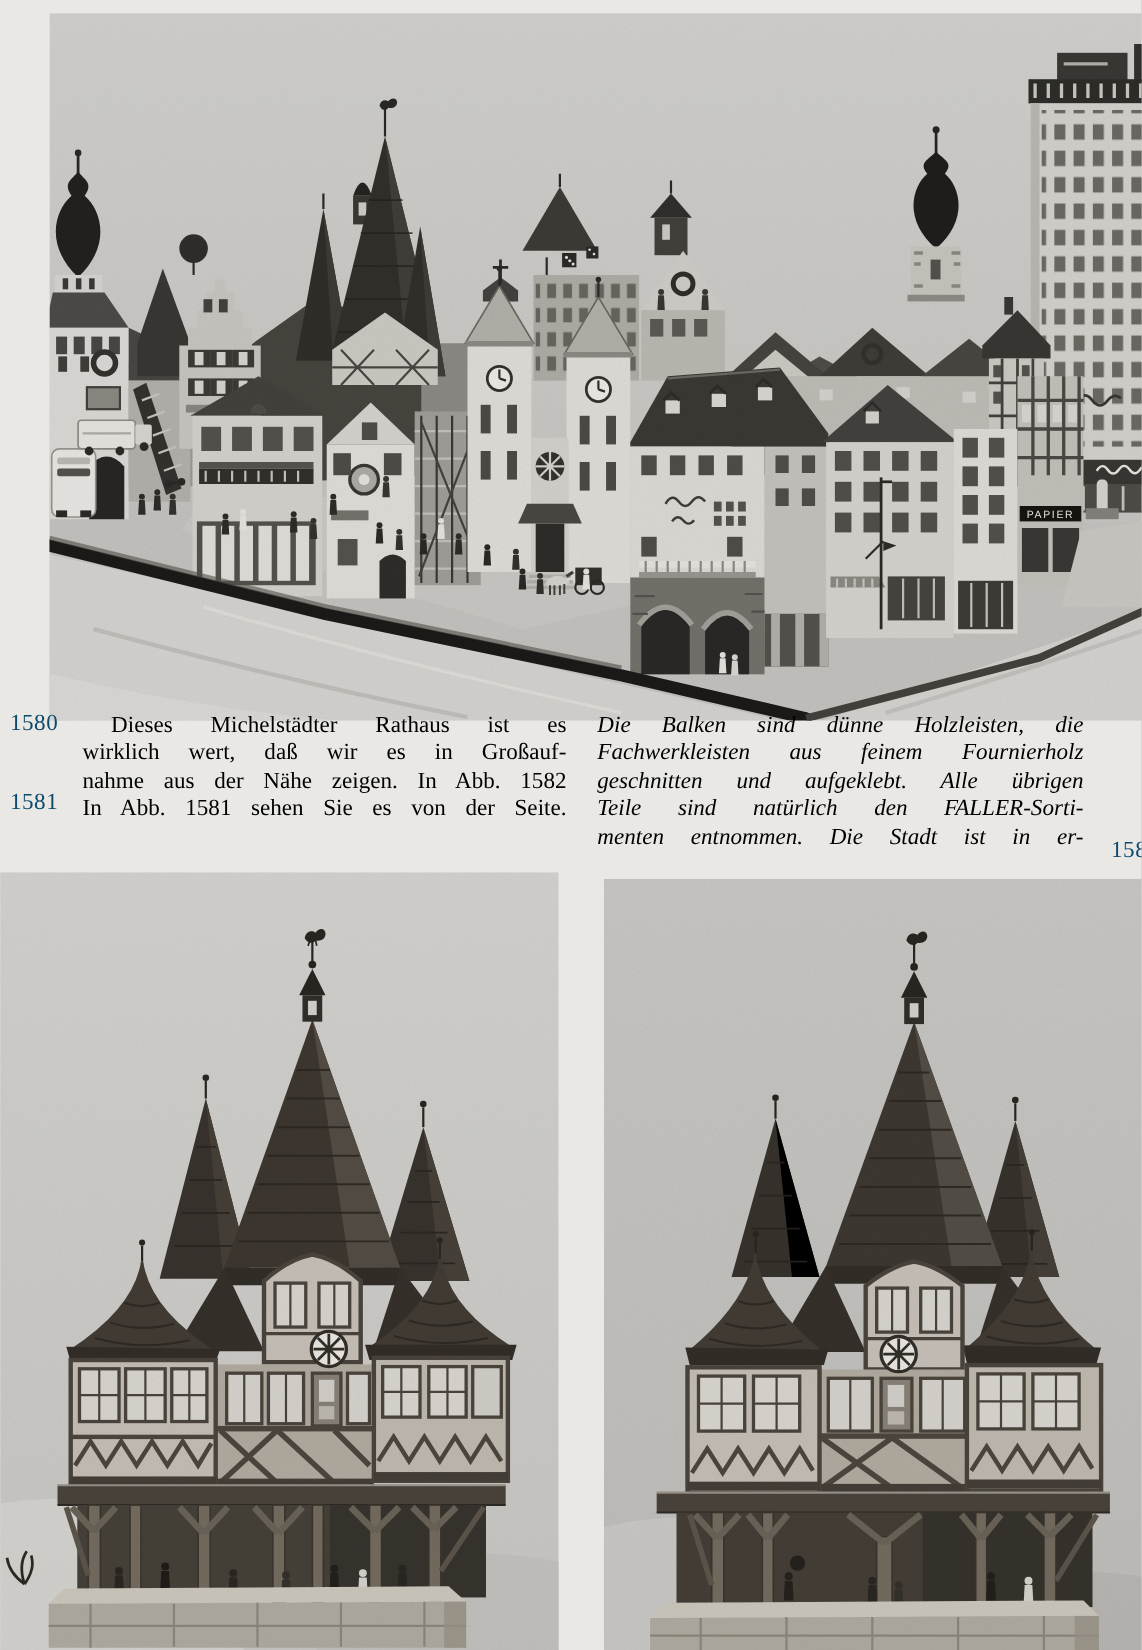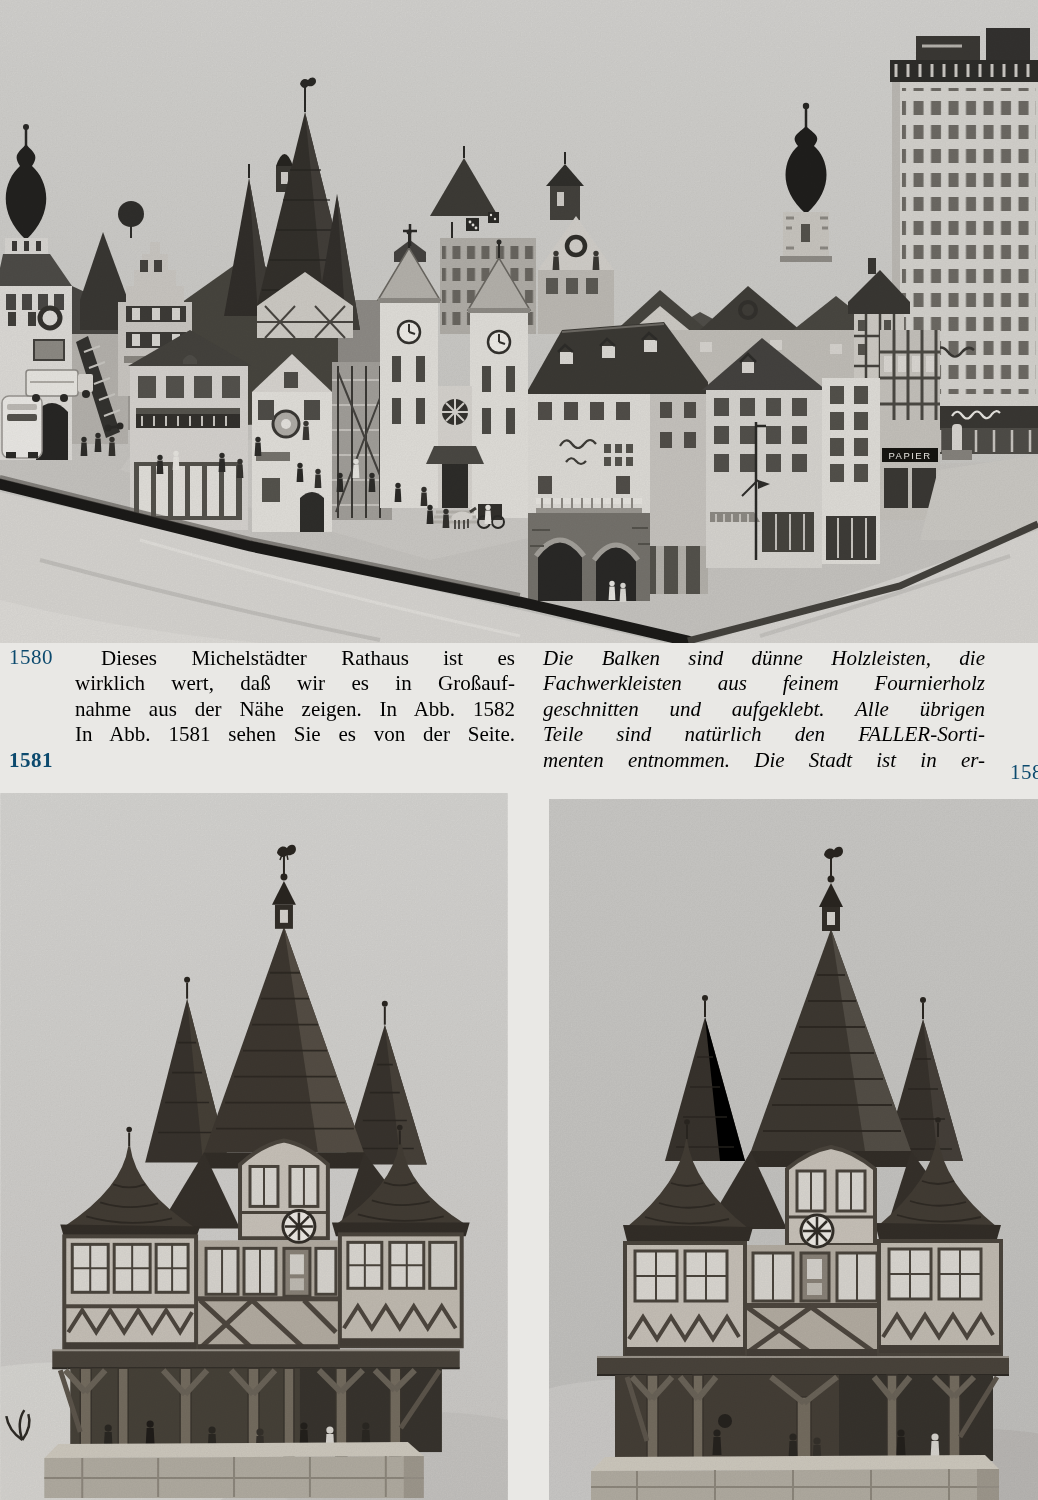--- a/index.html
+++ b/index.html
@@ -1,25 +1,25 @@
 <!DOCTYPE html>
 <html><head>
 <meta charset="utf-8">
 <style>
   html,body{margin:0;padding:0;background:#b9b8b5;}
   .page{position:relative;width:1038px;height:1500px;background:#e9e8e5;overflow:hidden;
         font-family:"Liberation Serif","DejaVu Serif",serif;}
   figure{margin:0;position:absolute;padding:0;}
-  .photo-top{left:0;top:0;width:976px;height:643px;}
+  .photo-top{left:0;top:12px;width:976px;height:643px;padding-left:45px;}
   .photo-left{left:0;top:793px;width:508px;height:707px;}
   .photo-right{left:549px;top:799px;width:489px;height:701px;}
   svg{display:block;}
   .figlabel{position:absolute;font-size:21px;color:#0c4a6e;letter-spacing:.5px;}
   .l1580{left:9px;top:645px;}
-  .l1581{left:9px;top:716px;font-weight:bold;margin-top:32px;}
+  .l1581{left:9px;top:716px;font-weight:normal;}
   .l1582{left:989px;top:760px;margin-left:21px;}
   .col{position:absolute;top:646px;font-size:21px;line-height:25.4px;color:#000000;}
   .colL{left:75px;width:440px;}
   .colR{left:543px;width:442px;font-style:italic;}
   .tline{text-align:justify;text-align-last:justify;}
   .indent{padding-left:26px;}
 </style>
 </head>
 <body>
 

